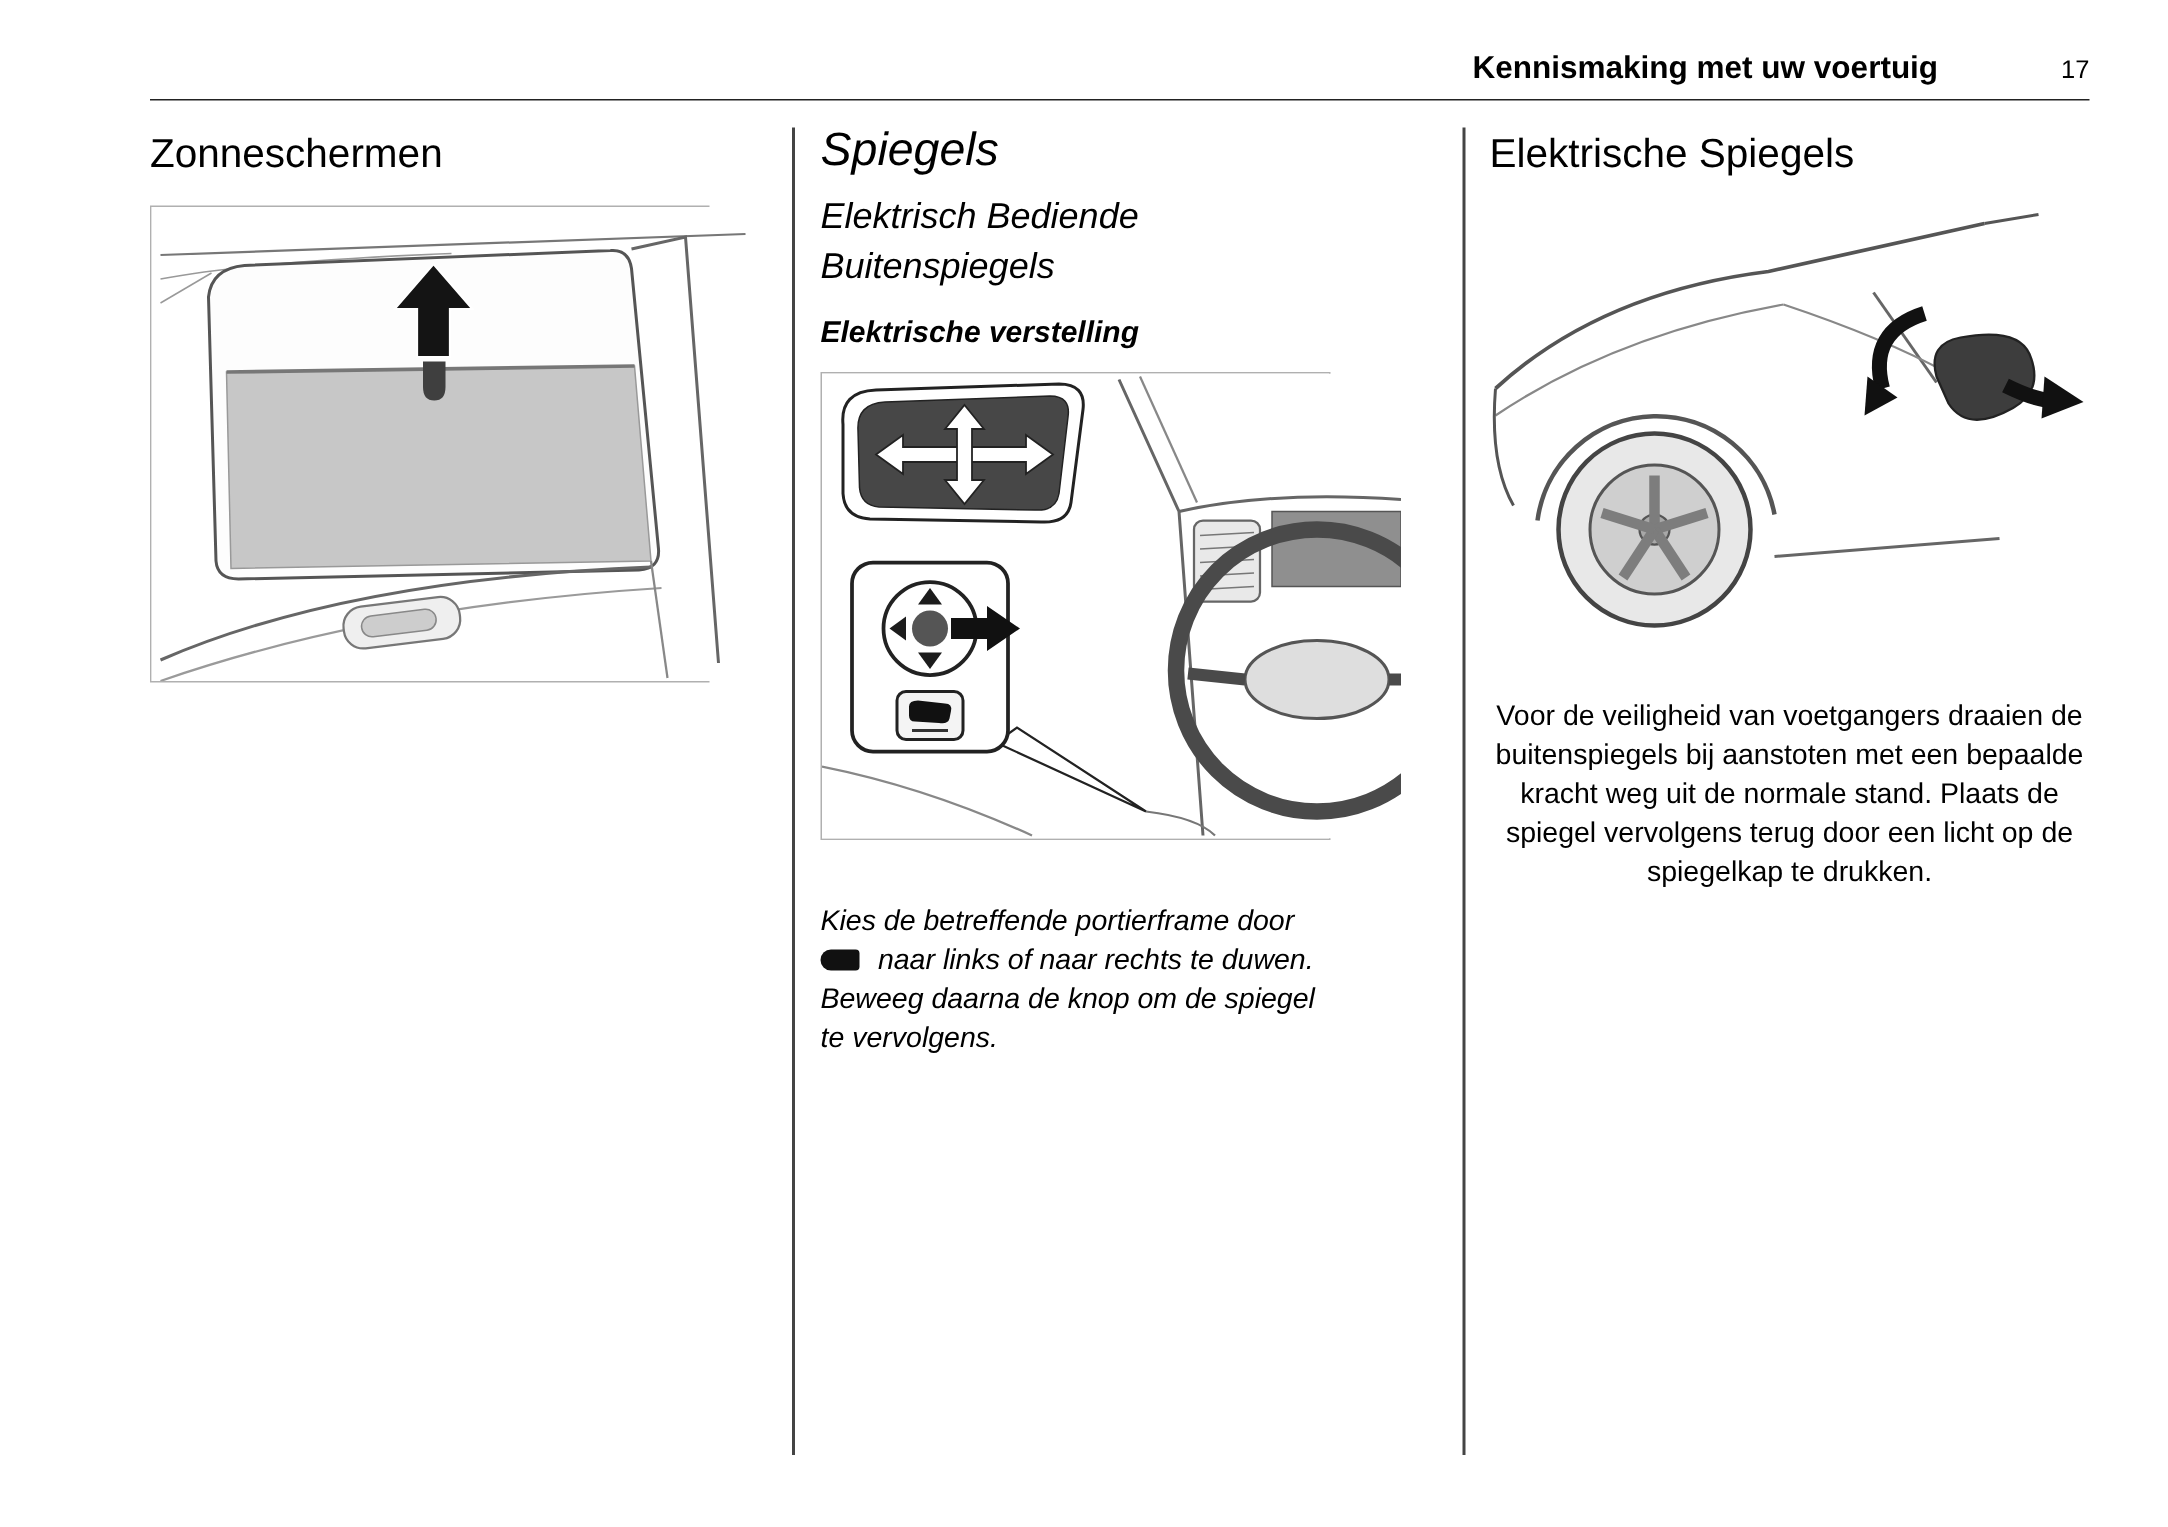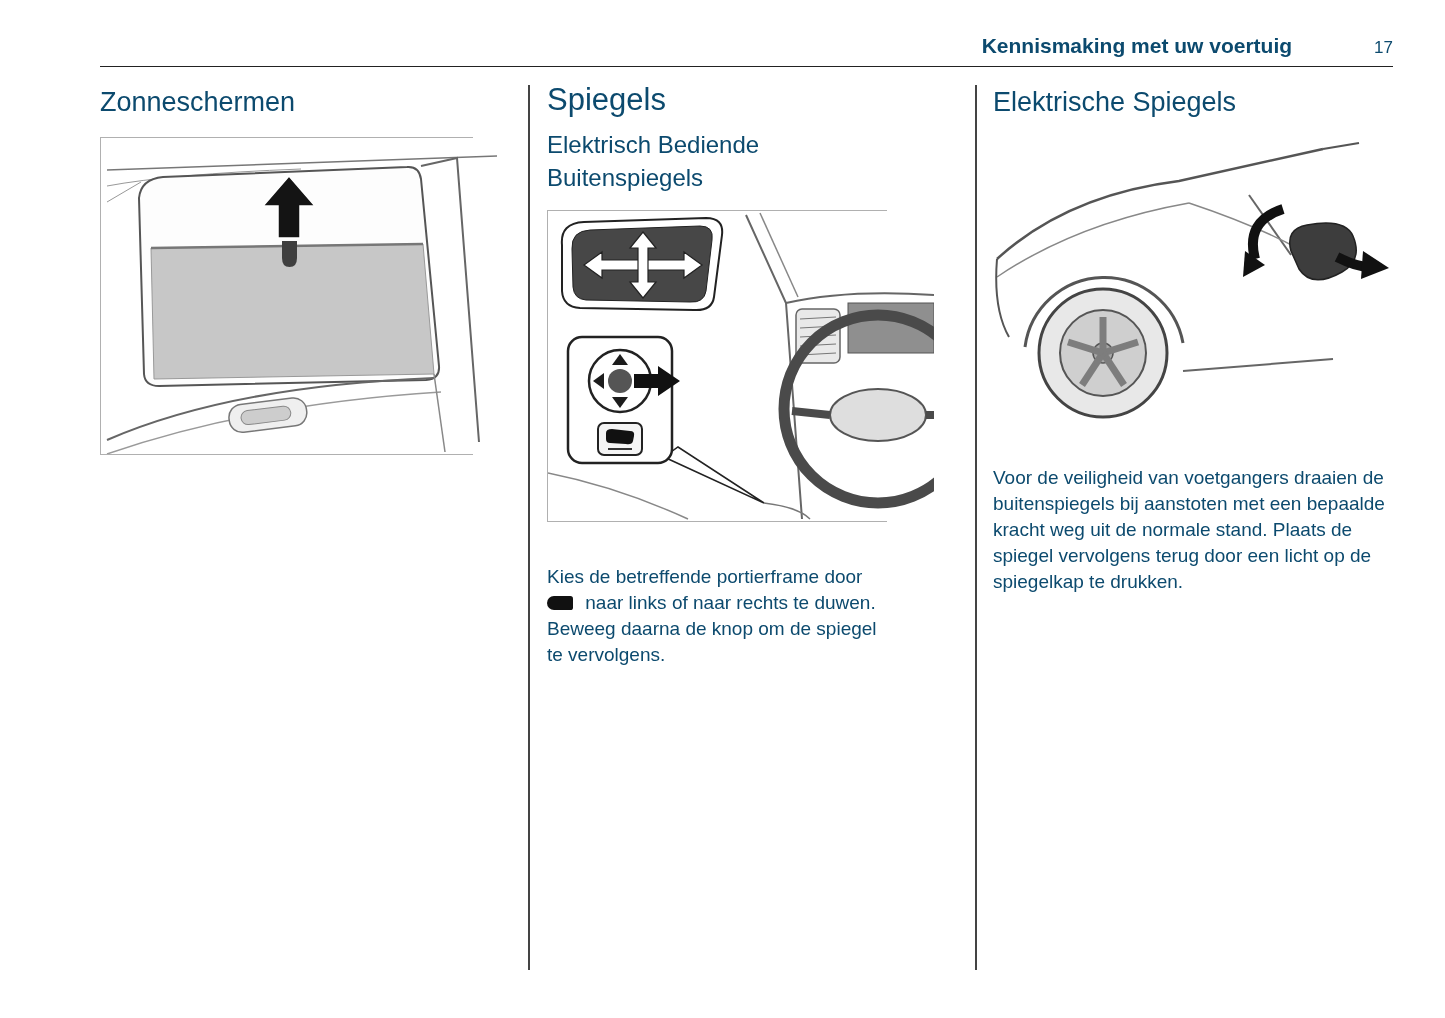--- a/index.html
+++ b/index.html
@@ -1,46 +1,46 @@
 <!DOCTYPE html>
 <html><head>
 <meta charset="utf-8">
 <style>
   html,body{margin:0;padding:0;background:#fff;}
   .page{
     position:relative;width:1445px;height:1018px;background:#ffffff;
-    font-family:"Liberation Sans", sans-serif;color:#0c4a6e;overflow:hidden;
+    font-family:"Liberation Sans", sans-serif;color:#000000;overflow:hidden;
   }
   
   .header{position:absolute;top:34px;left:100px;width:1293px;
     display:flex;justify-content:flex-end;align-items:baseline;}
   .chapter-title{font-size:21px;font-weight:700;}
   .page-number{font-size:17px;font-weight:400;margin-left:82px;}
   .header-rule{position:absolute;top:66px;left:100px;width:1293px;border-top:1.5px solid #222;}
 
   
   .vrule{position:absolute;top:85px;height:885px;width:1.5px;background:#444;}
   .vrule1{left:528px;}
   .vrule2{left:975px;}
 
   
   .col{position:absolute;}
   .col1{left:100px;top:86px;width:373px;}
-  .col2{left:547px;top:82px;width:340px;}
+  .col2{left:547px;top:82px;width:340px;font-style:italic;}
   .col3{left:993px;top:86px;width:400px;}
 
   .h-l1{font-size:31px;font-weight:400;margin:0 0 10px 0;line-height:36px;}
   .h-l2{font-size:27px;font-weight:400;margin:0 0 18px 0;line-height:33px;}
   .h-l2b{font-size:24px;font-weight:400;margin:0 0 16px 0;line-height:33px;}
   .h-l3{font-size:20px;font-weight:700;margin:0 0 14px 0;line-height:24px;}
 
   .body-text{font-size:19px;line-height:26px;margin:0;}
   .col1 .body-text{margin-top:40px;}
   .col2 .body-text{margin-top:42px;}
-  .col3 .body-text{margin-top:36px;}
+  .col3 .body-text{margin-top:36px;text-align:center;}
 
   figure.illus{margin:0;padding:0;background:#fff;}
   figure.bordered{border:1px solid #b0b0b0;}
   .illus svg{display:block;}
 
   
   .mirror-glyph{
     display:inline-block;width:26px;height:14px;background:#111;
     border-radius:8px 3px 3px 8px;vertical-align:-1px;margin-right:7px;
   }
@@ -89,20 +89,21 @@
         <path d="M320,28 L356,20 L378,304" stroke="#666" stroke-width="2" fill="none"></path>
         <path d="M333,236 L344,314" stroke="#888" stroke-width="1.5" fill="none"></path>
       </svg>
     </figure>
 
   </section>
 
   <section class="col col2">
     <h1 class="h-l1">Spiegels</h1>
     <h2 class="h-l2b">Elektrisch Bediende Buitenspiegels</h2>
+    <h3 class="h-l3">Elektrische verstelling</h3>
 
     <figure class="illus bordered">
       <svg width="386" height="310" viewBox="0 0 386 310">
         <rect width="386" height="310" fill="#ffffff"></rect>
 
         <path d="M198,4 L238,92 L254,308" fill="none" stroke="#666" stroke-width="2"></path>
         <path d="M212,2 L250,86" fill="none" stroke="#888" stroke-width="1.5"></path>
 
         <path d="M238,92 Q300,78 386,84" fill="none" stroke="#666" stroke-width="2"></path>
 

